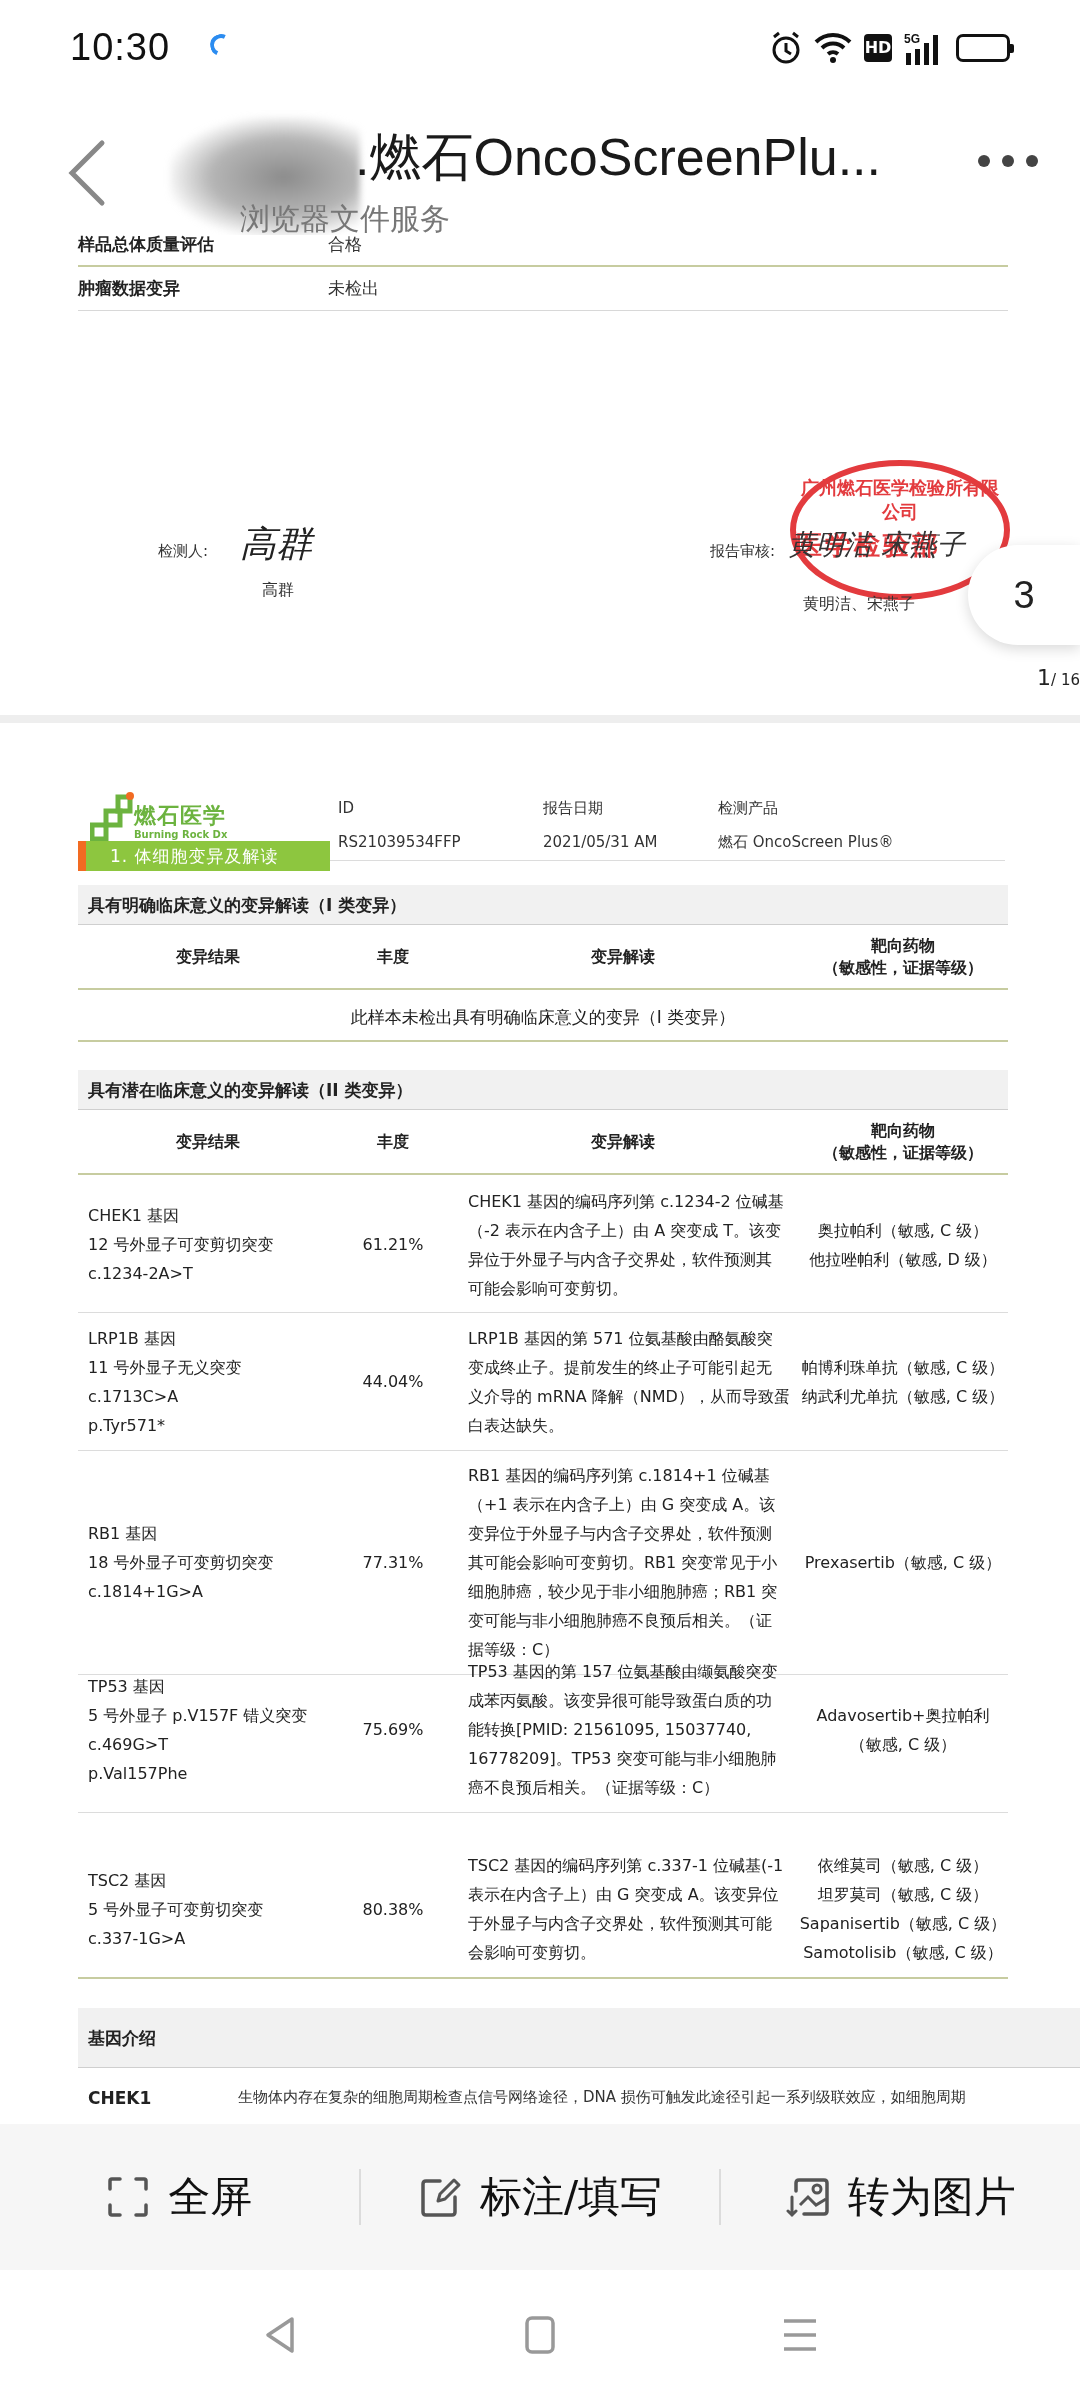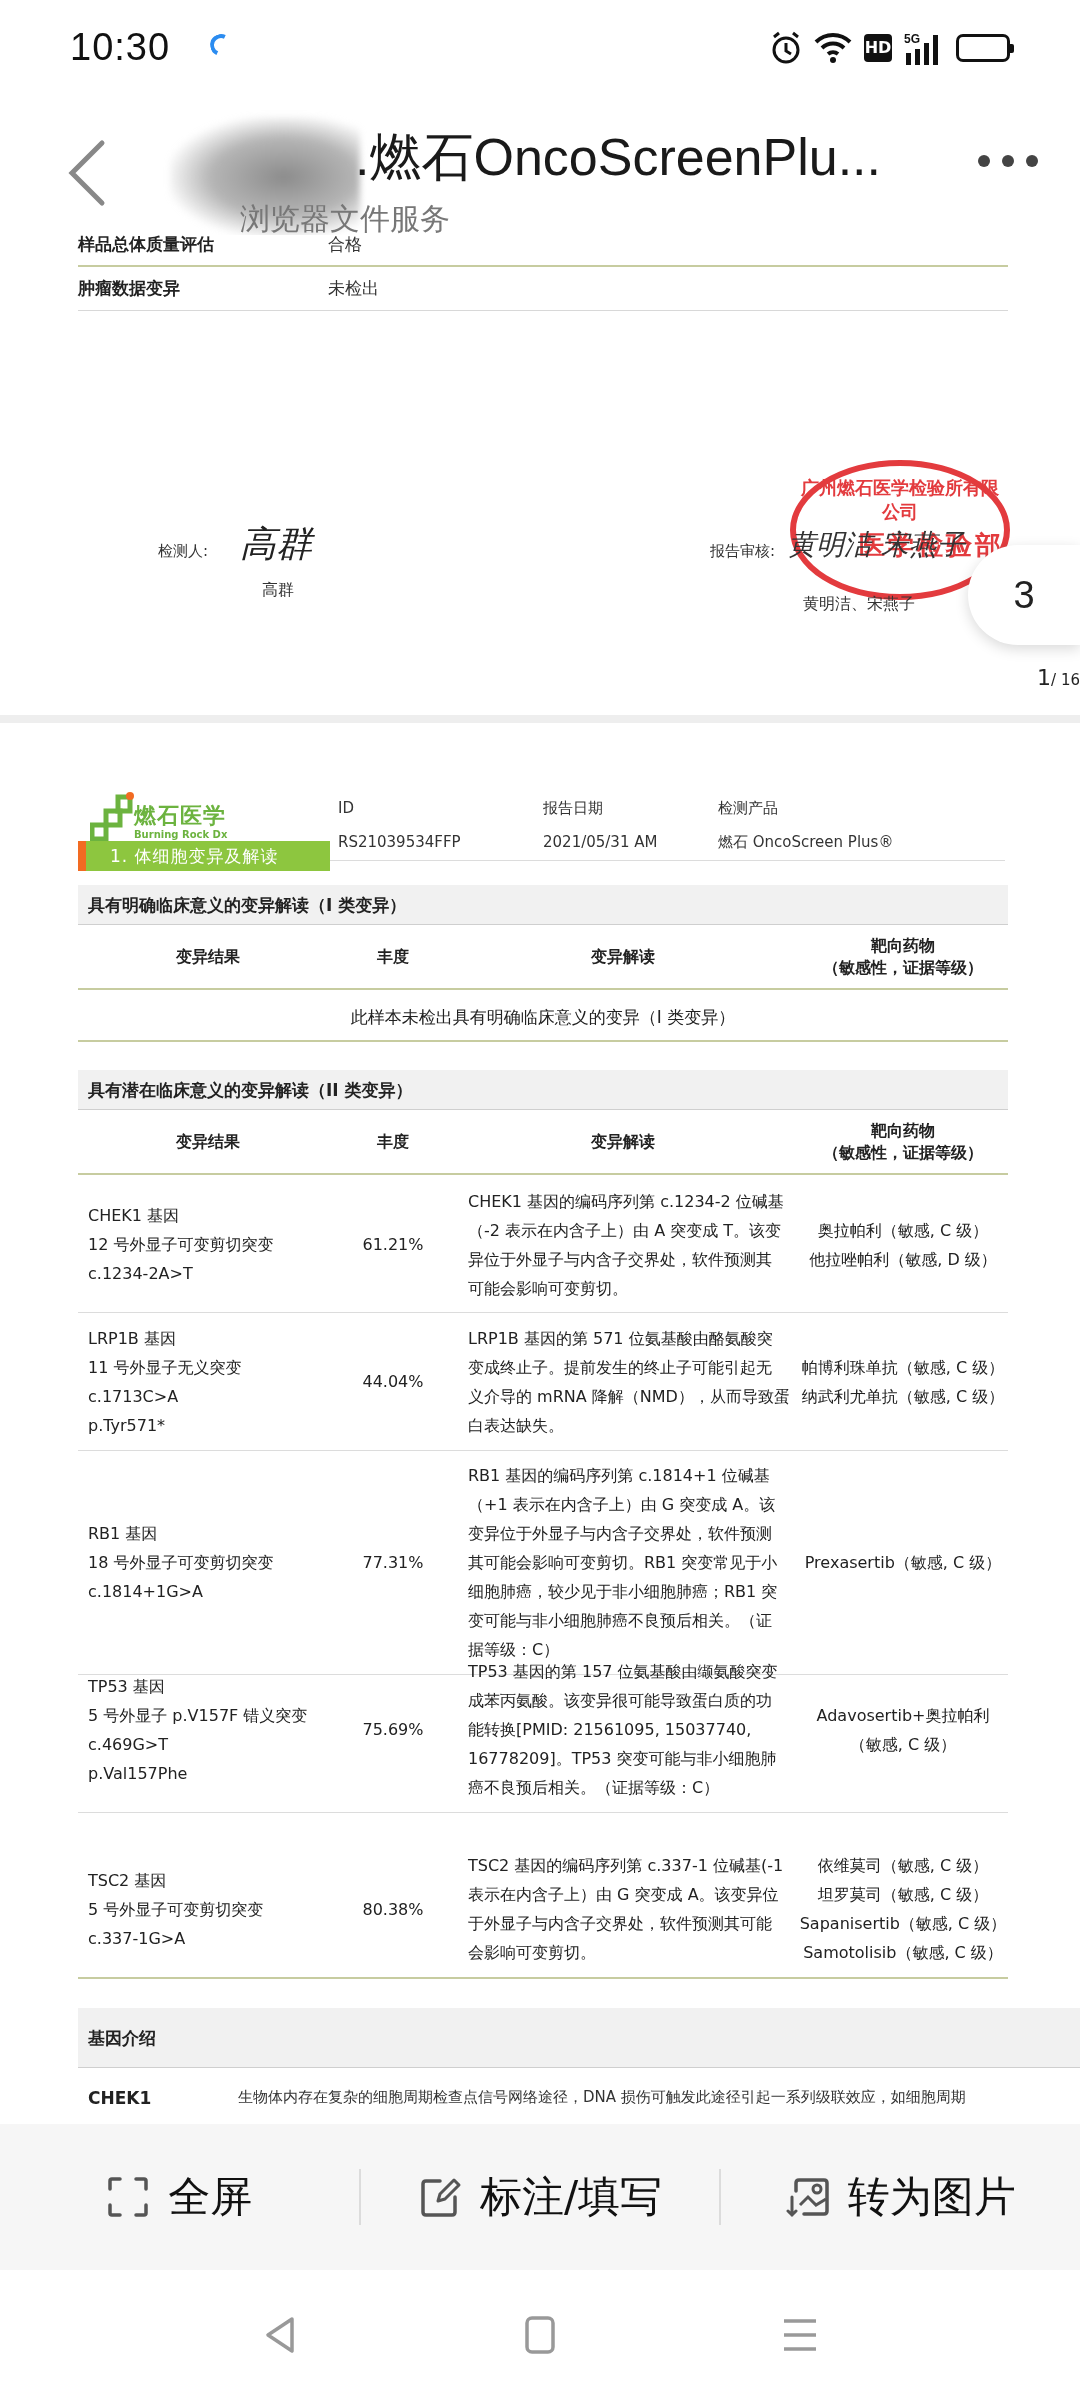--- a/index.html
+++ b/index.html
@@ -37,21 +37,21 @@
   .doc { position: absolute; left: 78px; width: 930px; font-size: 17px; color: #222; }
   .kv-row { display: flex; align-items: center; height: 44px; border-bottom: 1px solid #d8d8d8; }
   .kv-row.last { border-bottom: 2px solid #c7cca0; }
   .kv-key { width: 250px; font-weight: bold; }
   .kv-val { color: #333; }
 
   .sign-area { position: absolute; top: 255px; left: 0; width: 1080px; height: 160px; }
   .sign-label { position: absolute; font-size: 15px; color: #333; }
   .sign-name { position: absolute; font-size: 16px; color: #333; }
   .signature { position: absolute; font-family: "DejaVu Serif", serif; font-style: italic; font-size: 36px; color: #222; }
-  .seal { position: absolute; left: 790px; top: -30px; width: 220px; height: 140px; border: 6px solid #e0262a; border-radius: 50%; color: #e0262a; display: flex; align-items: center; justify-content: flex-end; opacity: 0.9; }
+  .seal { position: absolute; left: 790px; top: -30px; width: 220px; height: 140px; border: 6px solid #e0262a; border-radius: 50%; color: #e0262a; display: flex; align-items: center; justify-content: flex-start; opacity: 0.9; }
   .seal-arc { position: absolute; top: 10px; left: 0; width: 100%; text-align: center; font-size: 18px; font-weight: bold; }
   .seal-center { font-size: 26px; font-weight: bold; letter-spacing: 3px; margin-top: 30px; }
   .page-num { position: absolute; top: 430px; width: 1080px; text-align: right; font-size: 22px; color: #222; }
   .page-num small { font-size: 15px; }
 
   .float-badge { position: absolute; right: 0; top: 545px; width: 112px; height: 100px; background: #fff; border-radius: 50px 0 0 50px; box-shadow: 0 4px 14px rgba(0,0,0,0.15); display: flex; align-items: center; justify-content: center; font-family: "Liberation Sans", sans-serif; font-size: 38px; color: #222; z-index: 5; }
 
   
   .p2-header { position: absolute; top: 40px; left: 90px; width: 915px; height: 70px; border-bottom: 1px solid #dcdcdc; margin-top: 28px; }
   .logo { position: absolute; left: 0; top: 0; width: 140px; height: 60px; }

